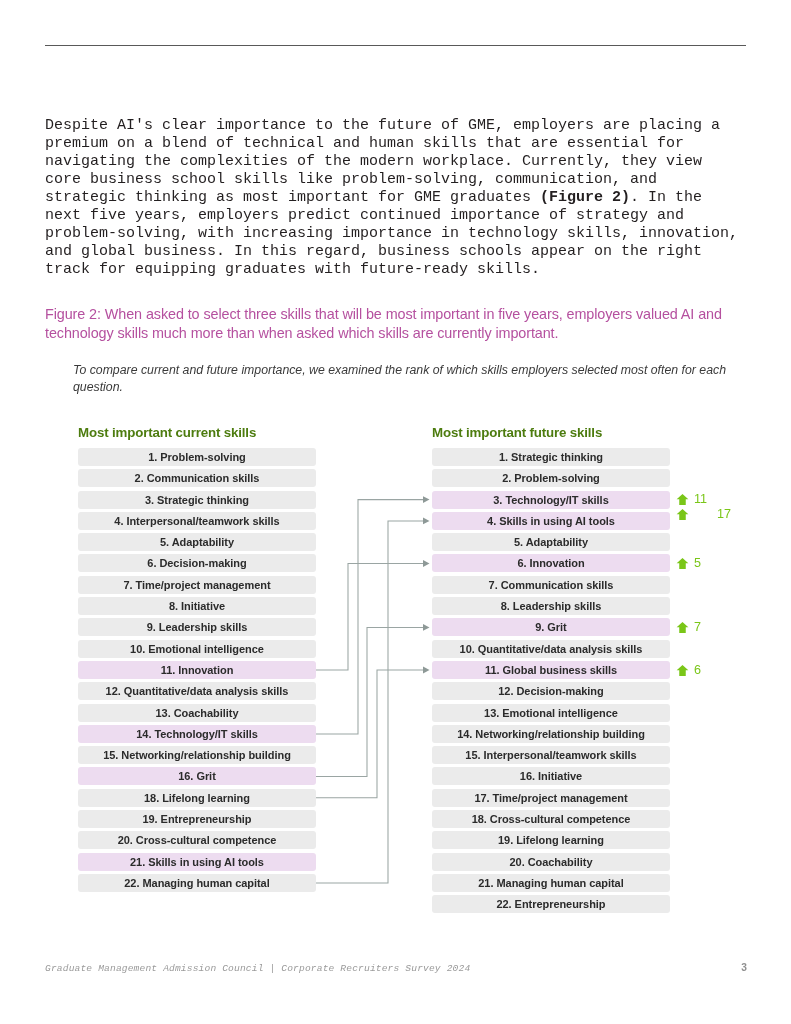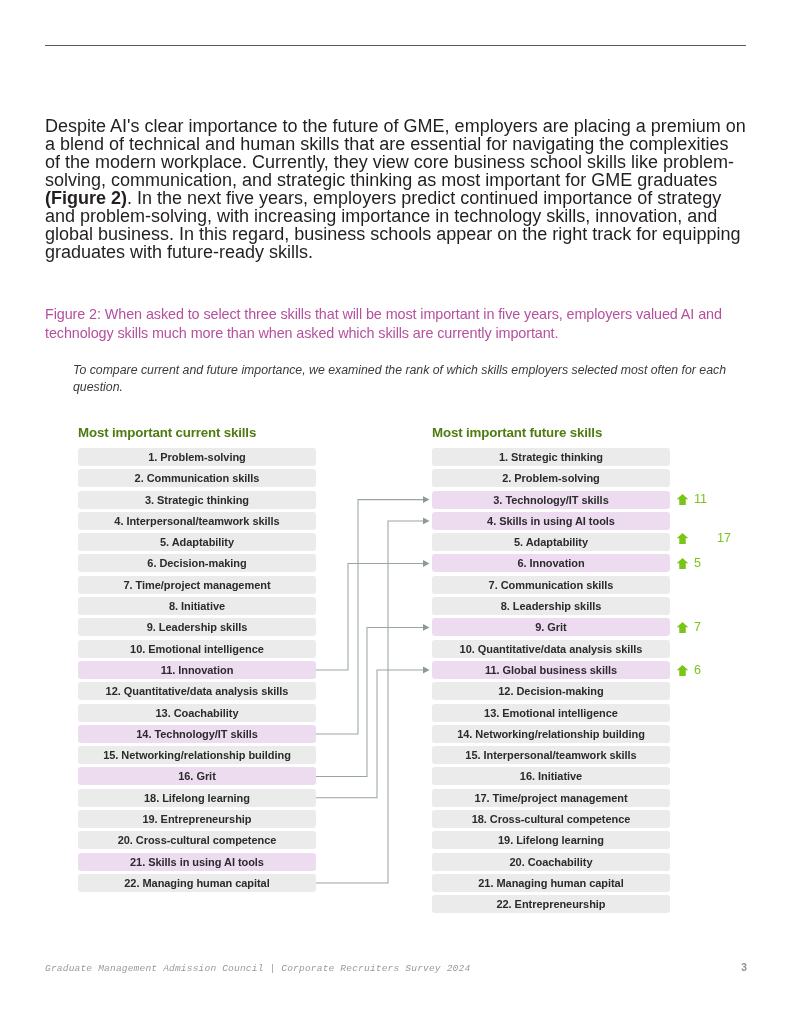--- a/index.html
+++ b/index.html
@@ -12,22 +12,22 @@
   }
   .page{position:absolute;left:0;top:0;width:791px;height:1024px;}
 
   .top-rule{
     position:absolute;left:45px;top:45px;width:701px;height:0;
     border-top:1.2px solid #595959;
   }
 
   .body-copy{
     position:absolute;left:45px;top:117px;width:702px;
-    font-family:Liberation Sans, sans-serif;
-    font-size:18px;line-height:18.05px;
+    font-family:Liberation Mono, monospace;
+    font-size:15px;line-height:18.05px;
     color:#231f20;
     text-align:left;
   }
   .body-copy b{font-weight:bold;}
 
   .fig-title{
     position:absolute;left:45px;top:305px;width:700px;
     color:#b5509f;
     font-size:14.4px;
     font-weight:normal;
@@ -267,21 +267,21 @@
       <polygon points="423,517.5 429.5,520.9 423,524.3"></polygon>
     </svg>
 
   <div id="delta-layer">
       <div class="delta" style="top: 490.6px;">
         <svg class="arrow" viewBox="0 0 20 20">
           <polygon points="10,1.5 19,9.5 15,9.5 15,18.5 5,18.5 5,9.5 1,9.5" fill="#7ac618"></polygon>
         </svg>
         <span class="num">11</span>
       </div>
-      <div class="delta" style="top: 529px; gap: 28px;">
+      <div class="delta" style="top: 505px; gap: 28px;">
         <svg class="arrow" viewBox="0 0 20 20">
           <polygon points="10,1.5 19,9.5 15,9.5 15,18.5 5,18.5 5,9.5 1,9.5" fill="#7ac618"></polygon>
         </svg>
         <span class="num">17</span>
       </div>
       <div class="delta" style="top: 554.5px;">
         <svg class="arrow" viewBox="0 0 20 20">
           <polygon points="10,1.5 19,9.5 15,9.5 15,18.5 5,18.5 5,9.5 1,9.5" fill="#7ac618"></polygon>
         </svg>
         <span class="num">5</span>

